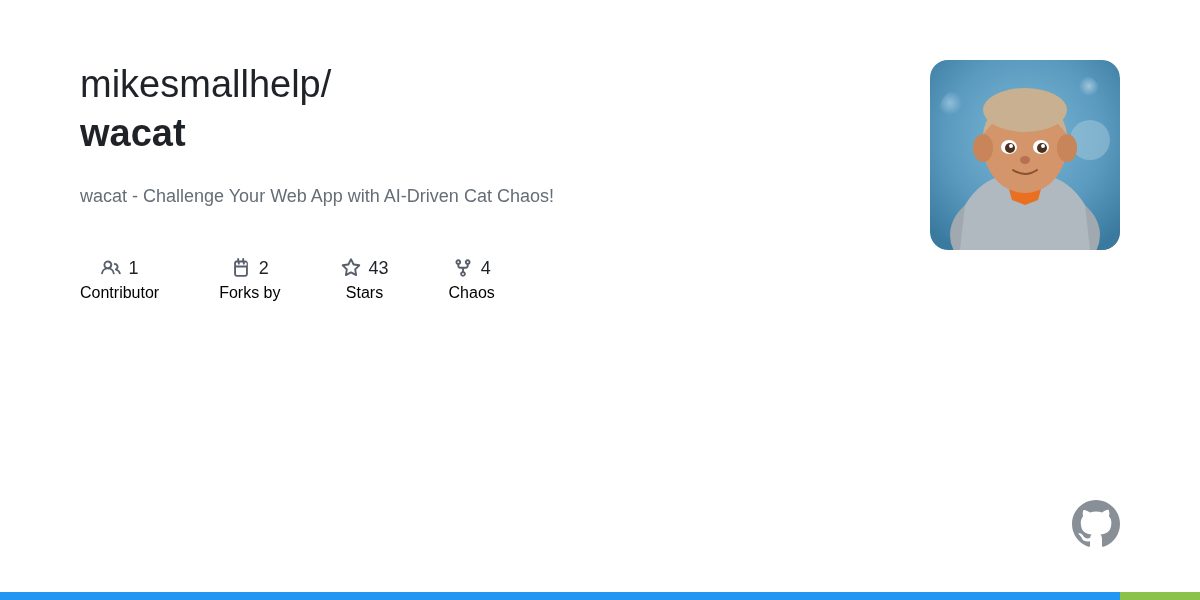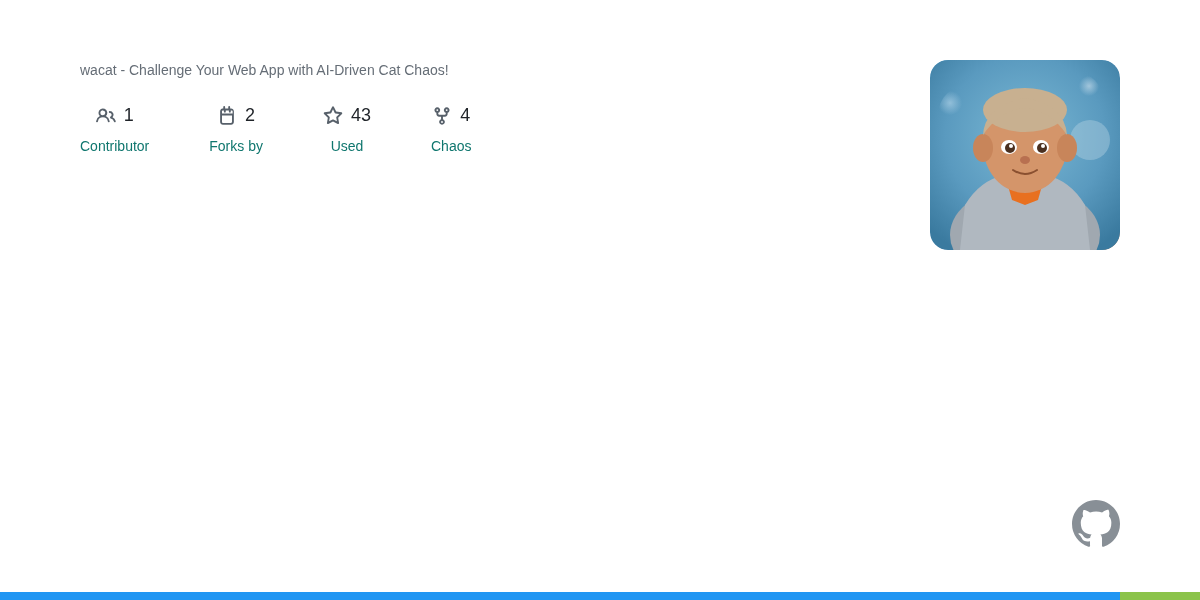--- a/index.html
+++ b/index.html
@@ -29,25 +29,25 @@
       line-height: 1.3;
       max-width: 750px;
       margin-bottom: 24px;
     }
 
     .repo-title strong {
       font-weight: 700;
     }
 
     .repo-description {
-      font-size: 14px;
+      font-size: 18px;
       color: #656d76;
       max-width: 680px;
       line-height: 1.5;
-      margin-bottom: 24px;
+      margin-bottom: 48px;
     }
 
     .stats-row {
       display: flex;
       align-items: flex-start;
       gap: 60px;
     }
 
     .stat-item {
       display: flex;
@@ -63,23 +63,23 @@
       gap: 8px;
     }
 
     .stat-number {
       font-size: 18px;
       font-weight: 500;
       color: #1f2328;
     }
 
     .stat-label {
-      font-size: 14px;
-      color: #0f766e;
-      margin-top: 8px;
+      font-size: 16px;
+      color: #000000;
+      margin-top: 1px;
     }
 
     .stat-icon {
       width: 20px;
       height: 20px;
       display: flex;
       align-items: center;
       justify-content: center;
     }
 
@@ -187,20 +187,24 @@
         <circle cx="81" cy="86" r="2" fill="white"></circle>
         <circle cx="113" cy="86" r="2" fill="white"></circle>
 
         <ellipse cx="95" cy="100" rx="5" ry="4" fill="#b87050"></ellipse>
 
         <path d="M83 110 Q95 118 107 110" stroke="#8a5030" stroke-width="2" fill="none" stroke-linecap="round"></path>
       </svg>
     </div>
   </div>
 
+  <div class="repo-title">
+    <span>mikesmallhelp/</span><br>
+    <strong>wacat</strong>
+  </div>
 
   <p class="repo-description">wacat - Challenge Your Web App with AI-Driven Cat Chaos!</p>
 
   <div class="stats-row">
 
     <div class="stat-item">
       <div class="stat-top">
         <div class="stat-icon">
           <svg width="20" height="20" viewBox="0 0 16 16">
             <path d="M2 5.5a3.5 3.5 0 1 1 5.898 2.549 5.508 5.508 0 0 1 3.034 4.084.75.75 0 1 1-1.482.235 4 4 0 0 0-7.9 0 .75.75 0 0 1-1.482-.236A5.507 5.507 0 0 1 3.102 8.05 3.493 3.493 0 0 1 2 5.5ZM11 4a3.001 3.001 0 0 1 2.22 5.018 5.01 5.01 0 0 1 2.56 3.012.749.749 0 0 1-.885.962.75.75 0 0 1-.549-.537 3.51 3.51 0 0 0-2.522-2.372.75.75 0 0 1-.574-.73v-.352a.75.75 0 0 1 .416-.672A1.5 1.5 0 0 0 11 5.5.75.75 0 0 1 11 4Zm-5.5-.5a2 2 0 1 0-.001 3.999A2 2 0 0 0 5.5 3.5Z"></path>
@@ -225,21 +229,21 @@
 
     <div class="stat-item">
       <div class="stat-top">
         <div class="stat-icon">
           <svg width="20" height="20" viewBox="0 0 16 16">
             <path d="M8 .25a.75.75 0 0 1 .673.418l1.882 3.815 4.21.612a.75.75 0 0 1 .416 1.279l-3.046 2.97.719 4.192a.751.751 0 0 1-1.088.791L8 12.347l-3.766 1.98a.75.75 0 0 1-1.088-.79l.72-4.194L.818 6.374a.75.75 0 0 1 .416-1.28l4.21-.611L7.327.668A.75.75 0 0 1 8 .25Zm0 2.445L6.615 5.5a.75.75 0 0 1-.564.41l-3.097.45 2.24 2.184a.75.75 0 0 1 .216.664l-.528 3.084 2.769-1.456a.75.75 0 0 1 .698 0l2.77 1.456-.53-3.084a.75.75 0 0 1 .216-.664l2.24-2.183-3.096-.45a.75.75 0 0 1-.564-.41L8 2.694Z"></path>
           </svg>
         </div>
         <span class="stat-number">43</span>
       </div>
-      <span class="stat-label">Used</span>
+      <span class="stat-label">Stars</span>
     </div>
 
     <div class="stat-item">
       <div class="stat-top">
         <div class="stat-icon">
           <svg width="20" height="20" viewBox="0 0 16 16">
             <path d="M5 5.372v.878c0 .414.336.75.75.75h4.5a.75.75 0 0 0 .75-.75v-.878a2.25 2.25 0 1 1 1.5 0v.878a2.25 2.25 0 0 1-2.25 2.25h-1.5v2.128a2.251 2.251 0 1 1-1.5 0V8.5h-1.5A2.25 2.25 0 0 1 3.5 6.25v-.878a2.25 2.25 0 1 1 1.5 0ZM5 3.25a.75.75 0 1 0-1.5 0 .75.75 0 0 0 1.5 0Zm6.75.75a.75.75 0 1 0 0-1.5.75.75 0 0 0 0 1.5Zm-3 8.75a.75.75 0 1 0-1.5 0 .75.75 0 0 0 1.5 0Z"></path>
           </svg>
         </div>
         <span class="stat-number">4</span>

